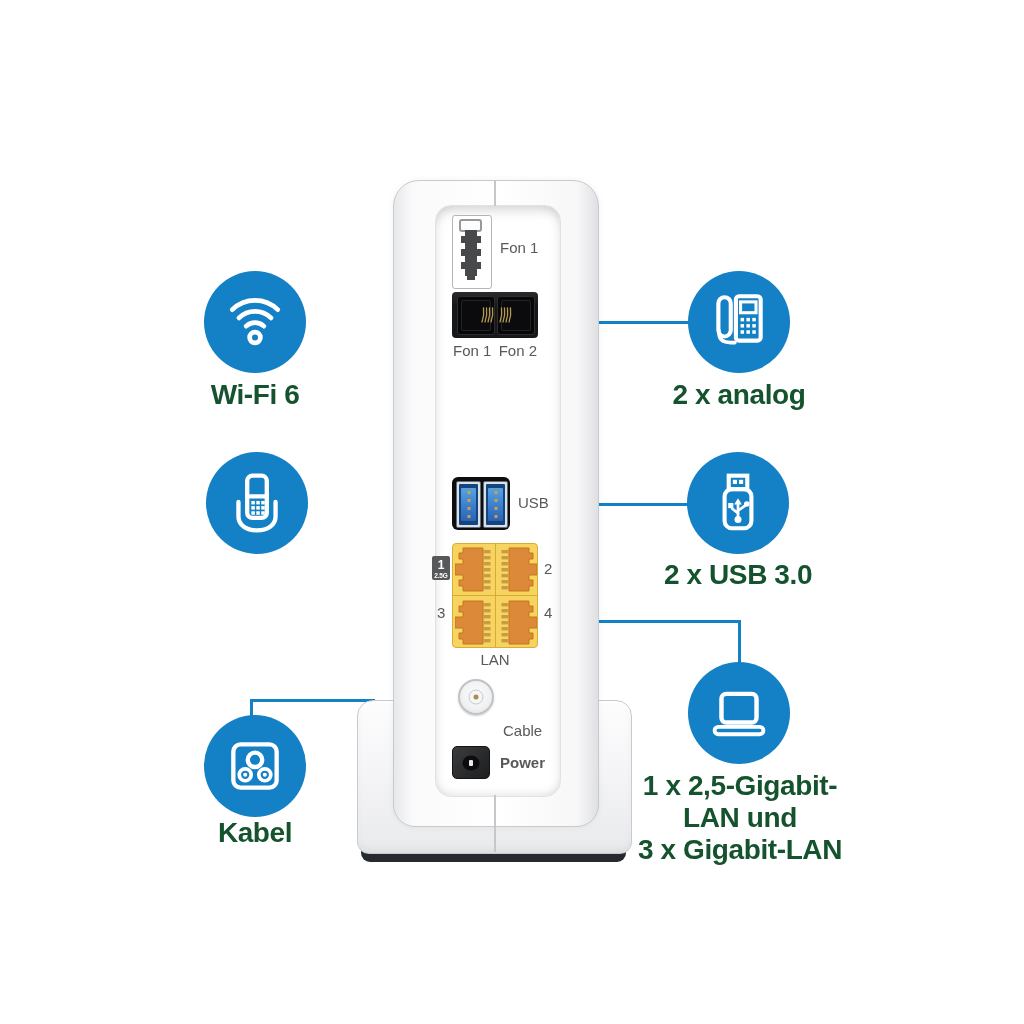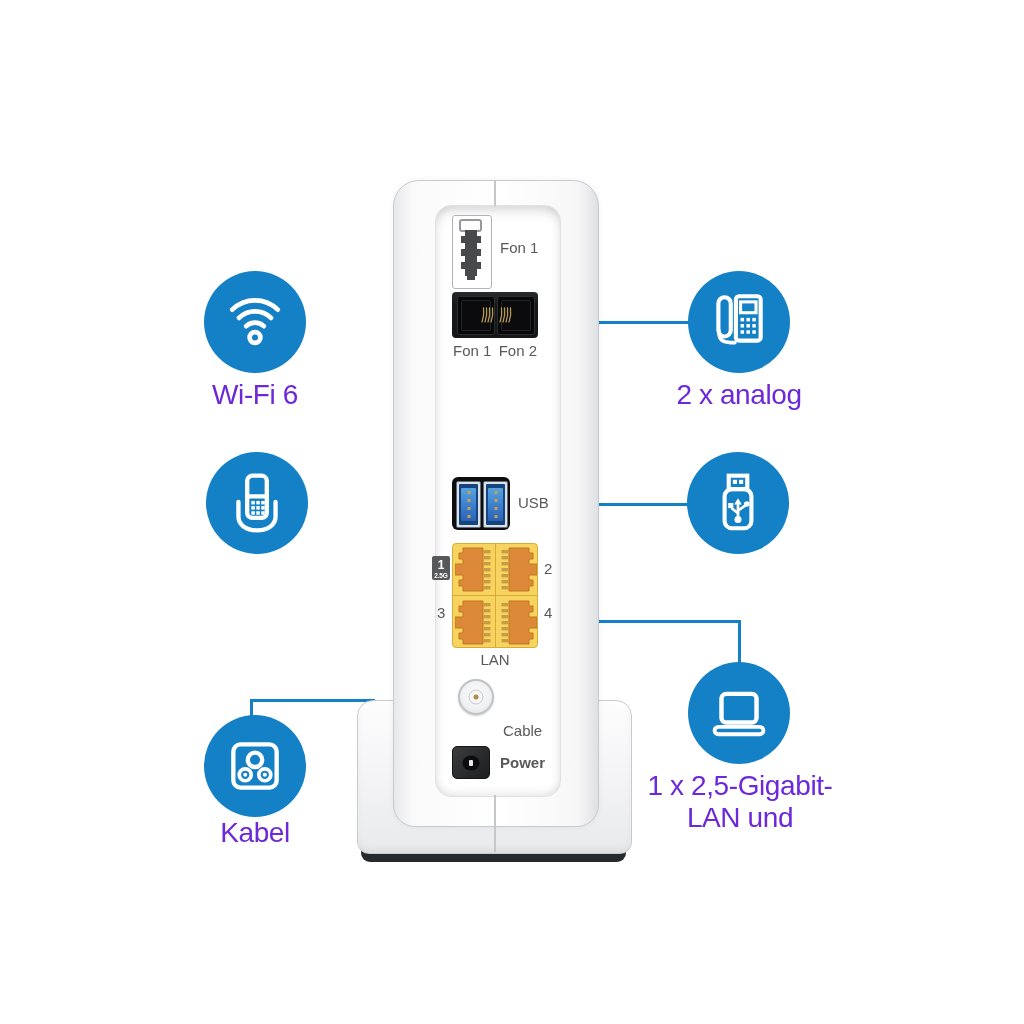--- a/index.html
+++ b/index.html
@@ -108,21 +108,21 @@
               background:#e9e9ea;border-radius:1px;}
   .lab-power{left:500px;top:754px;font-weight:bold;}
 
   
   .circle{position:absolute;width:102px;height:102px;border-radius:50%;background:#1480c5;z-index:2;
           display:flex;align-items:center;justify-content:center;}
   .c-wifi{left:204px;top:271px;} .c-dect{left:206px;top:452px;} .c-kabel{left:204px;top:715px;}
   .c-analog{left:688px;top:271px;} .c-usb30{left:687px;top:452px;} .c-lan{left:688px;top:662px;}
   .circle svg{display:block;}
 
-  .lab{position:absolute;font-weight:normal;font-size:28px;color:#6d28d9;text-align:center;
+  .lab{position:absolute;font-weight:bold;font-size:28px;color:#14532d;text-align:center;
        letter-spacing:-0.4px;z-index:2;}
   .lab-wifi{left:155px;top:379px;width:200px;}
   .lab-dect{left:157px;top:559px;width:200px;}
   .lab-kabel{left:155px;top:817px;width:200px;}
   .lab-analog{left:639px;top:379px;width:200px;}
   .lab-usb30{left:638px;top:559px;width:200px;}
   .lab-lan3{left:610px;top:770px;width:260px;line-height:32px;}
 </style>
 </head>
 <body>
@@ -345,27 +345,29 @@
         <rect x="22.5" y="32" width="5" height="5"></rect>
         <circle cx="40.5" cy="33" r="2.7"></circle>
       </g>
       <g stroke="#fff" stroke-width="2.6" fill="none" stroke-linecap="round">
         <path d="M32 48 V31"></path>
         <path d="M32 42 L26.5 37.5"></path>
         <path d="M32 39.5 L38.5 34.8"></path>
       </g>
     </svg>
   </div>
+  <div class="lab lab-usb30">2 x USB 3.0</div>
 
   <div class="circle c-lan">
     <svg width="68" height="68" viewBox="0 0 64 64">
       <g stroke="#fff" fill="none">
         <rect x="15.5" y="14" width="33" height="27" rx="4.5" stroke-width="4.2"></rect>
         <rect x="9" y="45" width="46" height="7" rx="3.5" stroke-width="3.6"></rect>
       </g>
     </svg>
   </div>
   <div class="lab lab-lan3">
     <div>1 x 2,5-Gigabit-</div>
     <div>LAN und</div>
+    <div>3 x Gigabit-LAN</div>
   </div>
 
 </div>
 
 </body></html>

